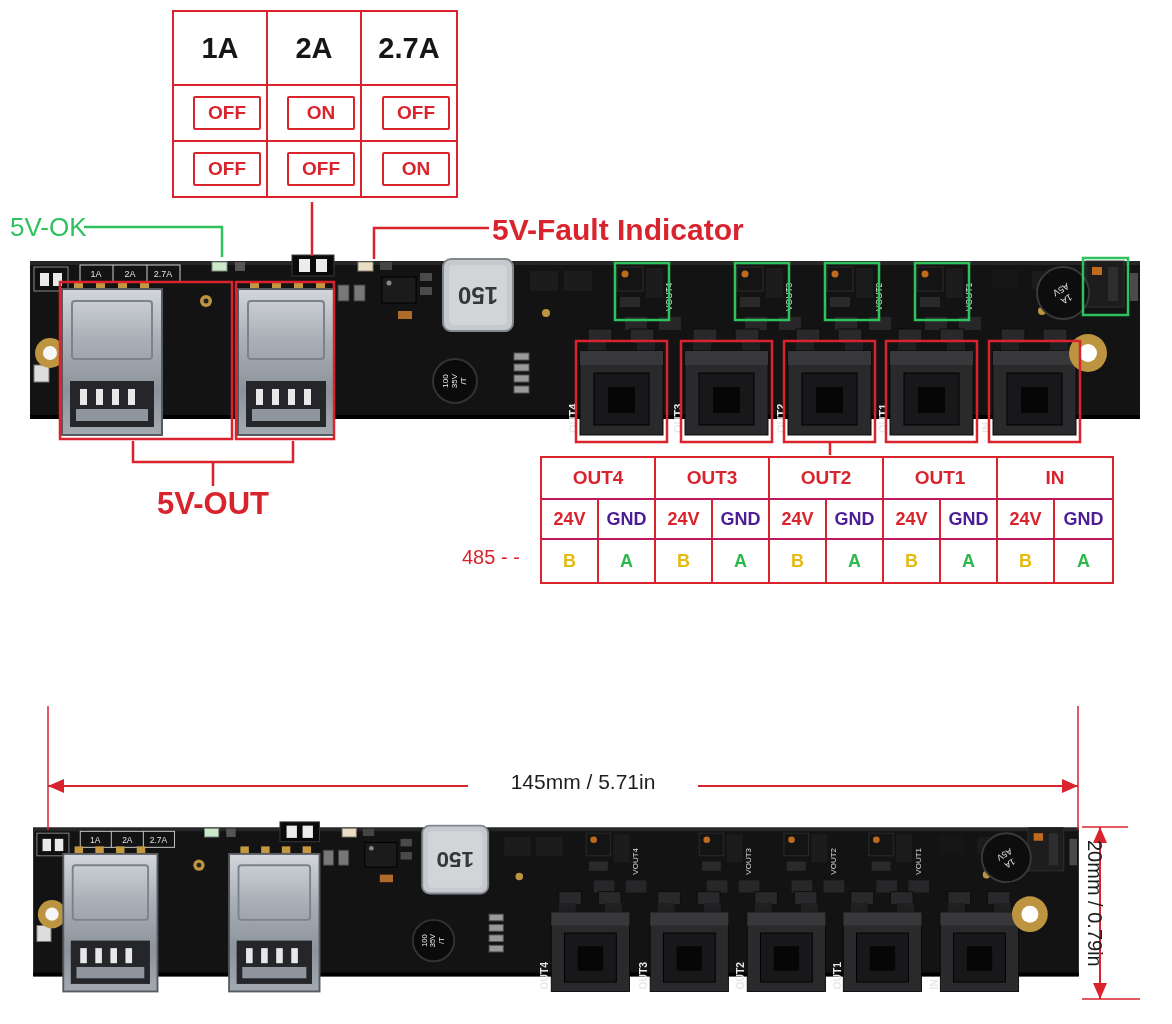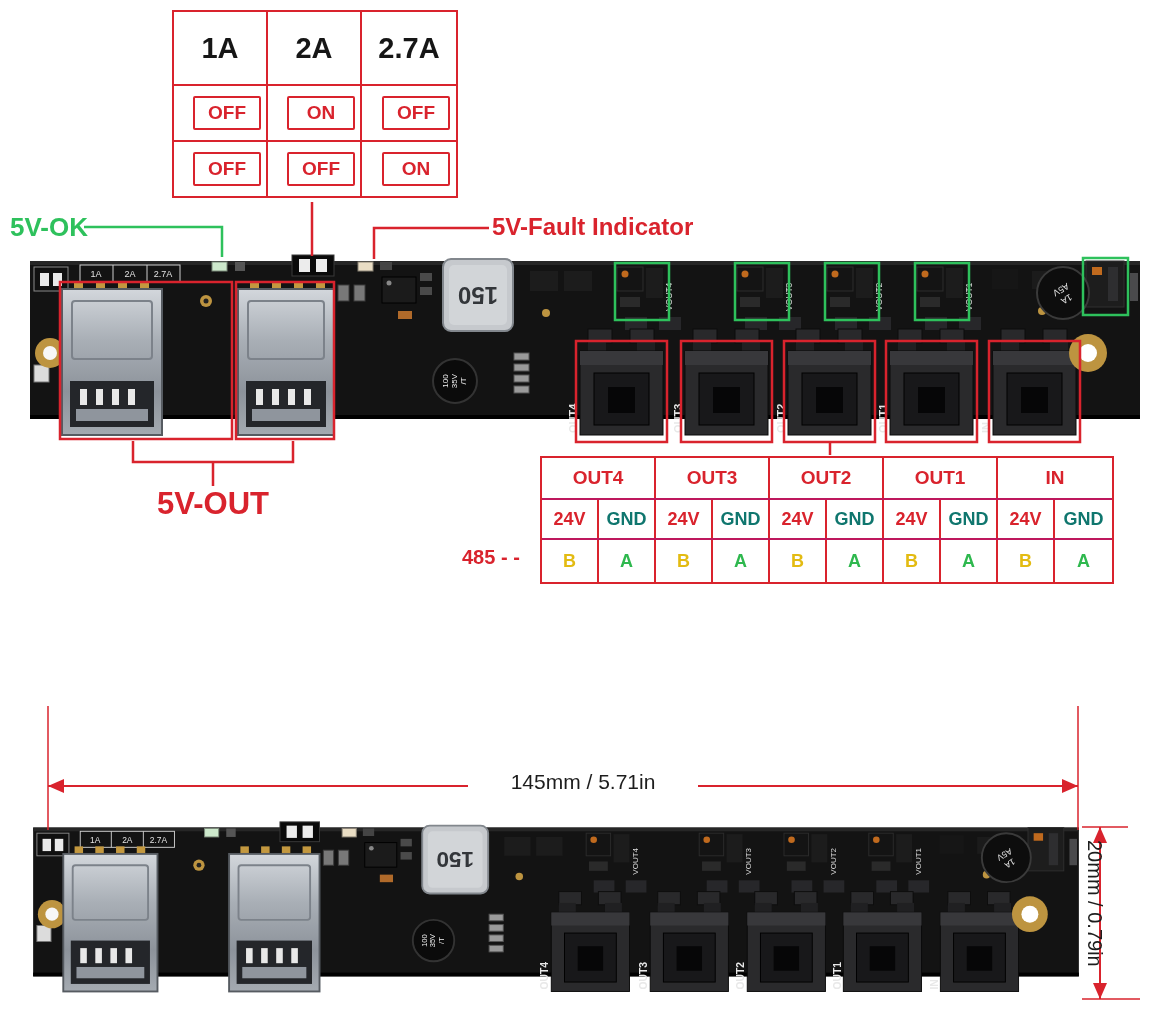--- a/index.html
+++ b/index.html
@@ -11,36 +11,36 @@
   .sw-row{display:flex;}
   .sw-row + .sw-row{border-top:2px solid #d9232d;}
   .sw-h{box-sizing:border-box;width:94px;height:72px;display:flex;align-items:center;justify-content:center;
         font-size:29px;font-weight:bold;color:#161616;border-right:2px solid #d9232d;}
   .sw-row > .sw-h:last-child,.sw-row > .sw-c:last-child{border-right:none;}
   .sw-c{box-sizing:border-box;width:94px;height:54px;display:flex;align-items:center;justify-content:center;
         border-right:2px solid #d9232d;padding-left:14px;}
   .sw-box{box-sizing:border-box;min-width:68px;height:34px;border:2px solid #d9232d;border-radius:2px;
           display:flex;align-items:center;justify-content:center;color:#d9232d;font-weight:bold;font-size:19px;}
   
-  .ok-label{left:10px;top:212px;color:#2ec15c;font-size:26px;font-weight:bold;z-index:10;}
-  .fault-label{left:492px;top:213px;color:#d9232d;font-size:24px;font-weight:bold;z-index:10;}
+  .ok-label{left:10px;top:212px;color:#2ec15c;font-size:26px;font-weight:normal;z-index:10;}
+  .fault-label{left:492px;top:213px;color:#d9232d;font-size:30px;font-weight:bold;z-index:10;}
   .out-label{left:128px;top:486px;width:170px;text-align:center;color:#d9232d;font-size:31px;font-weight:bold;z-index:10;}
-  .bus-label{left:462px;top:546px;color:#d9232d;font-size:20px;font-weight:bold;z-index:10;}
+  .bus-label{left:462px;top:546px;color:#d9232d;font-size:20px;font-weight:normal;z-index:10;}
   
   .pinout{position:absolute;left:540px;top:456px;border:2px solid #d9232d;background:#fff;z-index:10;}
   .pin-row{display:flex;}
   .pin-row + .pin-row{border-top:2px solid #be185d;}
   .ph{box-sizing:border-box;width:114px;height:40px;border-right:2px solid #d9232d;display:flex;align-items:center;
       justify-content:center;color:#d9232d;font-weight:bold;font-size:19px;}
   .pc{box-sizing:border-box;width:57px;height:38px;border-right:2px solid #d9232d;display:flex;align-items:center;
       justify-content:center;font-weight:bold;font-size:18px;}
   .pb{box-sizing:border-box;width:57px;height:42px;border-right:2px solid #d9232d;display:flex;align-items:center;
       justify-content:center;font-weight:bold;font-size:18px;}
   .pin-row > .ph:last-child,.pin-row > .pc:last-child,.pin-row > .pb:last-child{border-right:none;}
-  .c-red{color:#d9232d;} .c-blk{color:#0f766e;} .c-yel{color:#e3bb12;} .c-grn{color:#2eb84e;}
+  .c-red{color:#d9232d;} .c-blk{color:#4c1d95;} .c-yel{color:#e3bb12;} .c-grn{color:#2eb84e;}
   
   .dim-w{left:470px;top:770px;width:226px;text-align:center;font-size:21px;color:#1d1d1d;z-index:10;}
   .dim-h{left:1106px;top:840px;font-size:20px;color:#1d1d1d;white-space:nowrap;
          transform:rotate(90deg);transform-origin:0 0;z-index:10;}
   
   .board-svg{position:absolute;z-index:1;}
   .overlay{position:absolute;left:0;top:0;z-index:5;pointer-events:none;}
   .rbox{fill:none;stroke:#d9232d;stroke-width:2.5px;}
   .gbox{fill:none;stroke:#2ec15c;stroke-width:2.5px;}
   .rline{stroke:#d9232d;stroke-width:2.5px;fill:none;}

